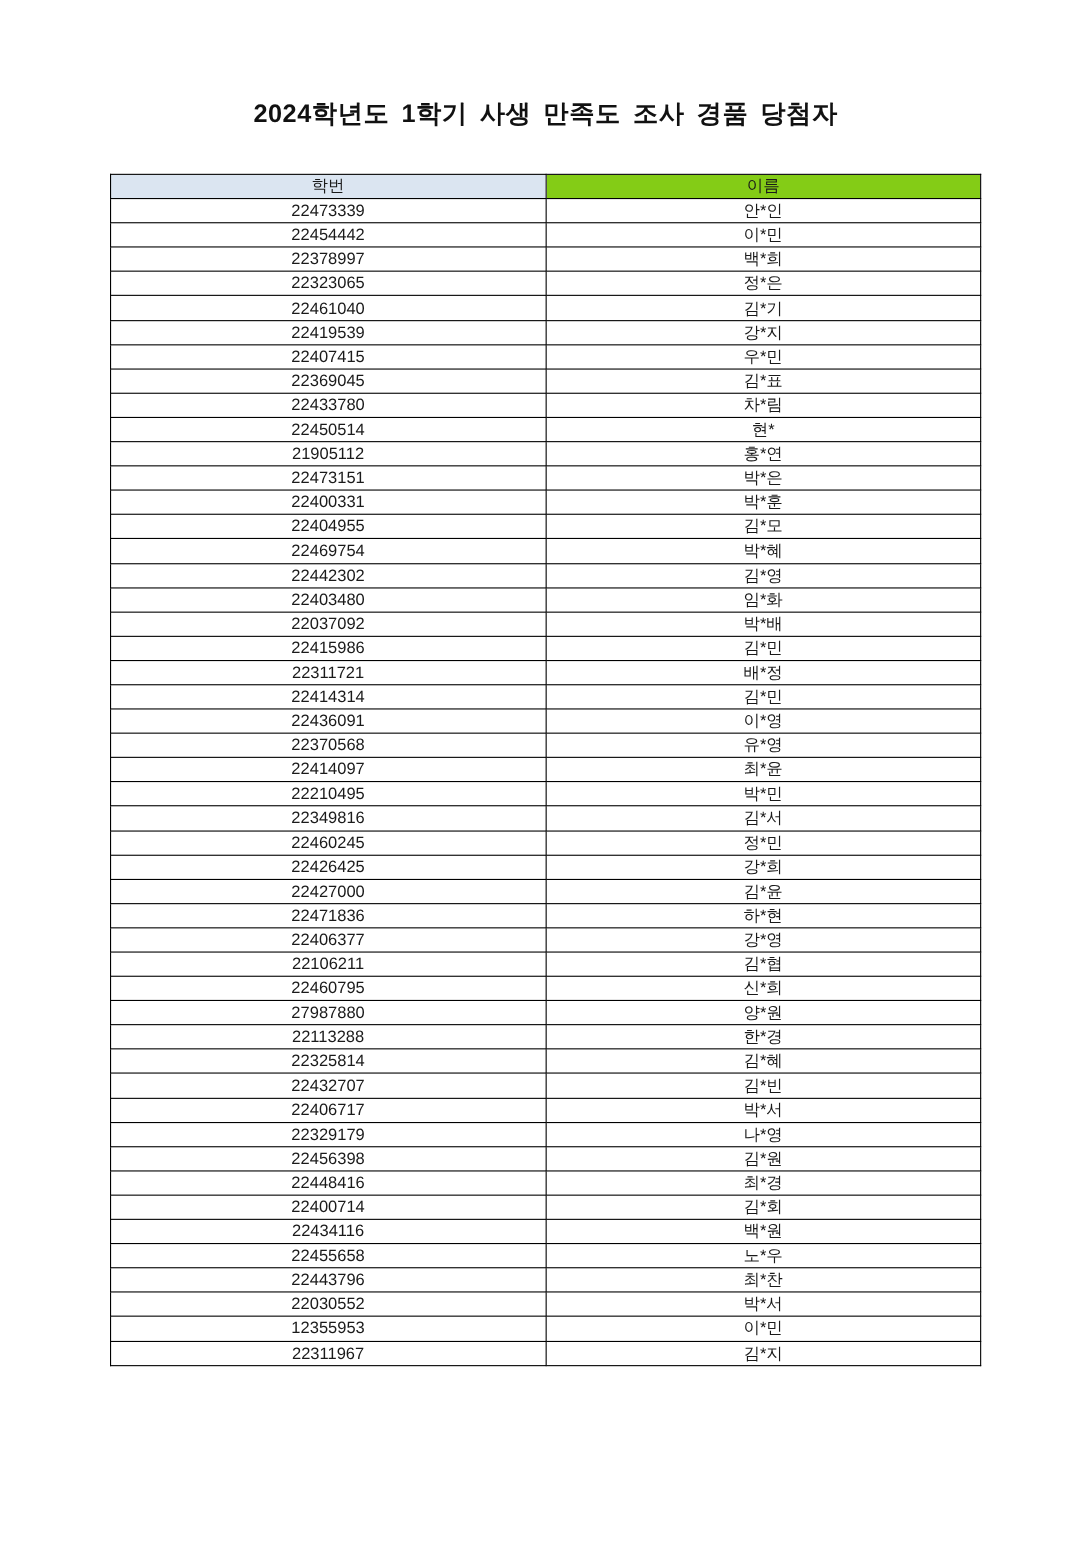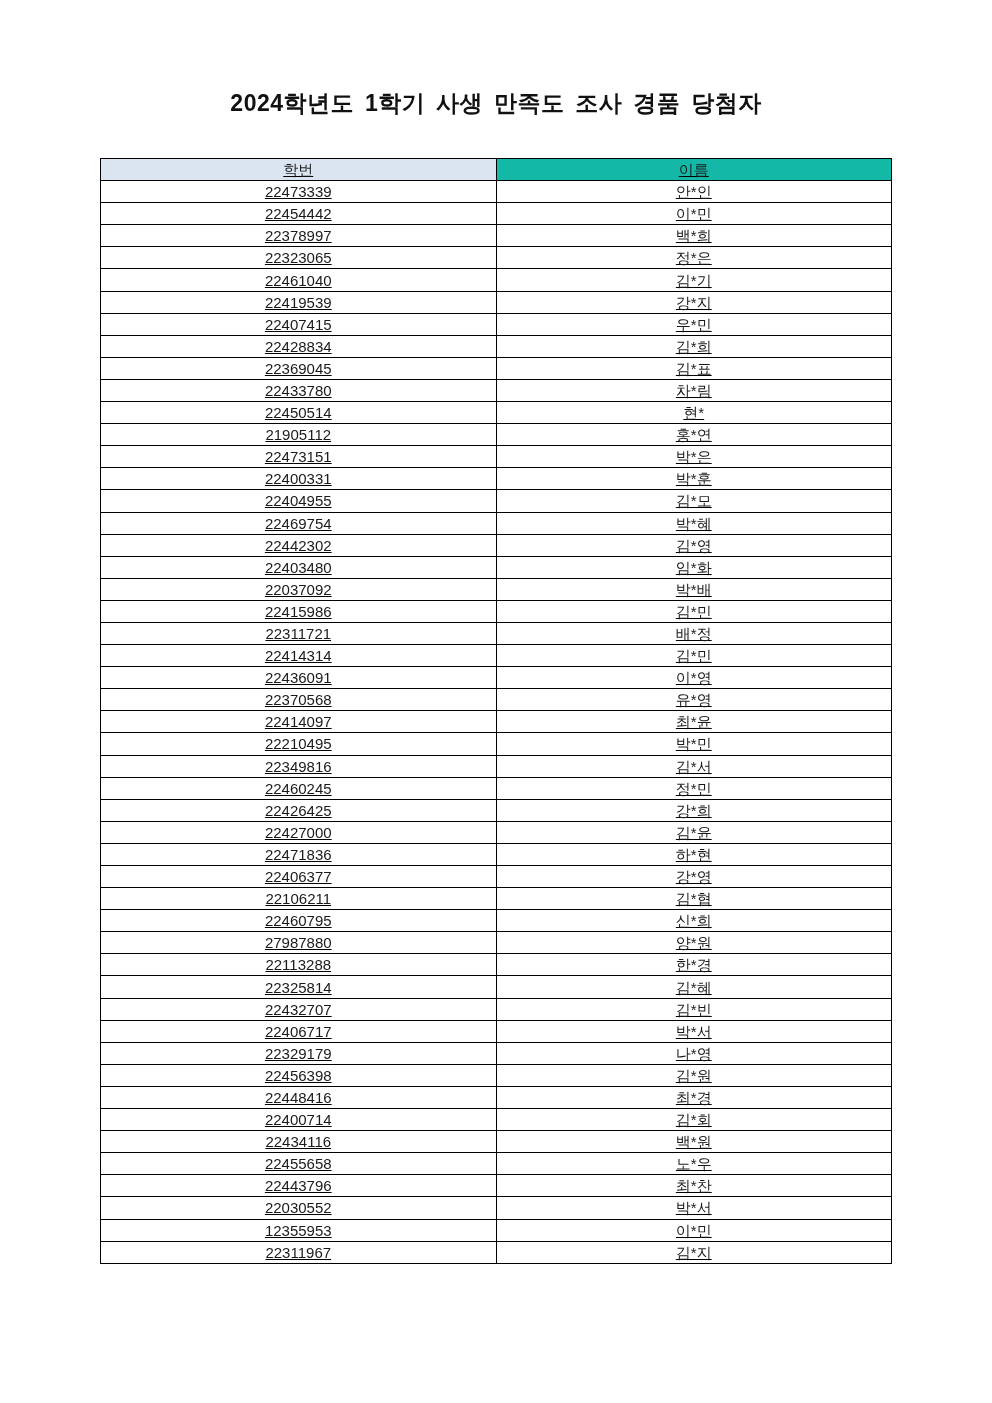--- a/index.html
+++ b/index.html
@@ -30,21 +30,20 @@
   .table-wrap {
     position: absolute;
     top: 158px;
     left: 100px;
     width: 792px;
   }
   table.winner-table {
     width: 100%;
     border-collapse: collapse;
     table-layout: fixed;
-    text-decoration: underline;
   }
   .winner-table th,
   .winner-table td {
     border: 1px solid #000000;
     height: 21.1px;
     padding: 0;
     text-align: center;
     vertical-align: middle;
     font-size: 15px;
     font-weight: normal;
@@ -61,21 +60,21 @@
 <body>
 
 <div class="page">
   <div class="doc-title">2024학년도 1학기 사생 만족도 조사 경품 당첨자</div>
 
   <div class="table-wrap">
     <table class="winner-table">
       <thead>
         <tr>
           <th style="background: rgb(219, 229, 241);">학번</th>
-          <th style="background: #14b8a6;">이름</th>
+          <th style="background: #84cc16;">이름</th>
         </tr>
       </thead>
       <tbody>
           <tr>
             <td>22473339</td>
             <td>안*인</td>
           </tr>
           <tr>
             <td>22454442</td>
             <td>이*민</td>
@@ -92,24 +91,20 @@
             <td>22461040</td>
             <td>김*기</td>
           </tr>
           <tr>
             <td>22419539</td>
             <td>강*지</td>
           </tr>
           <tr>
             <td>22407415</td>
             <td>우*민</td>
-          </tr>
-          <tr>
-            <td>22428834</td>
-            <td>김*희</td>
           </tr>
           <tr>
             <td>22369045</td>
             <td>김*표</td>
           </tr>
           <tr>
             <td>22433780</td>
             <td>차*림</td>
           </tr>
           <tr>

